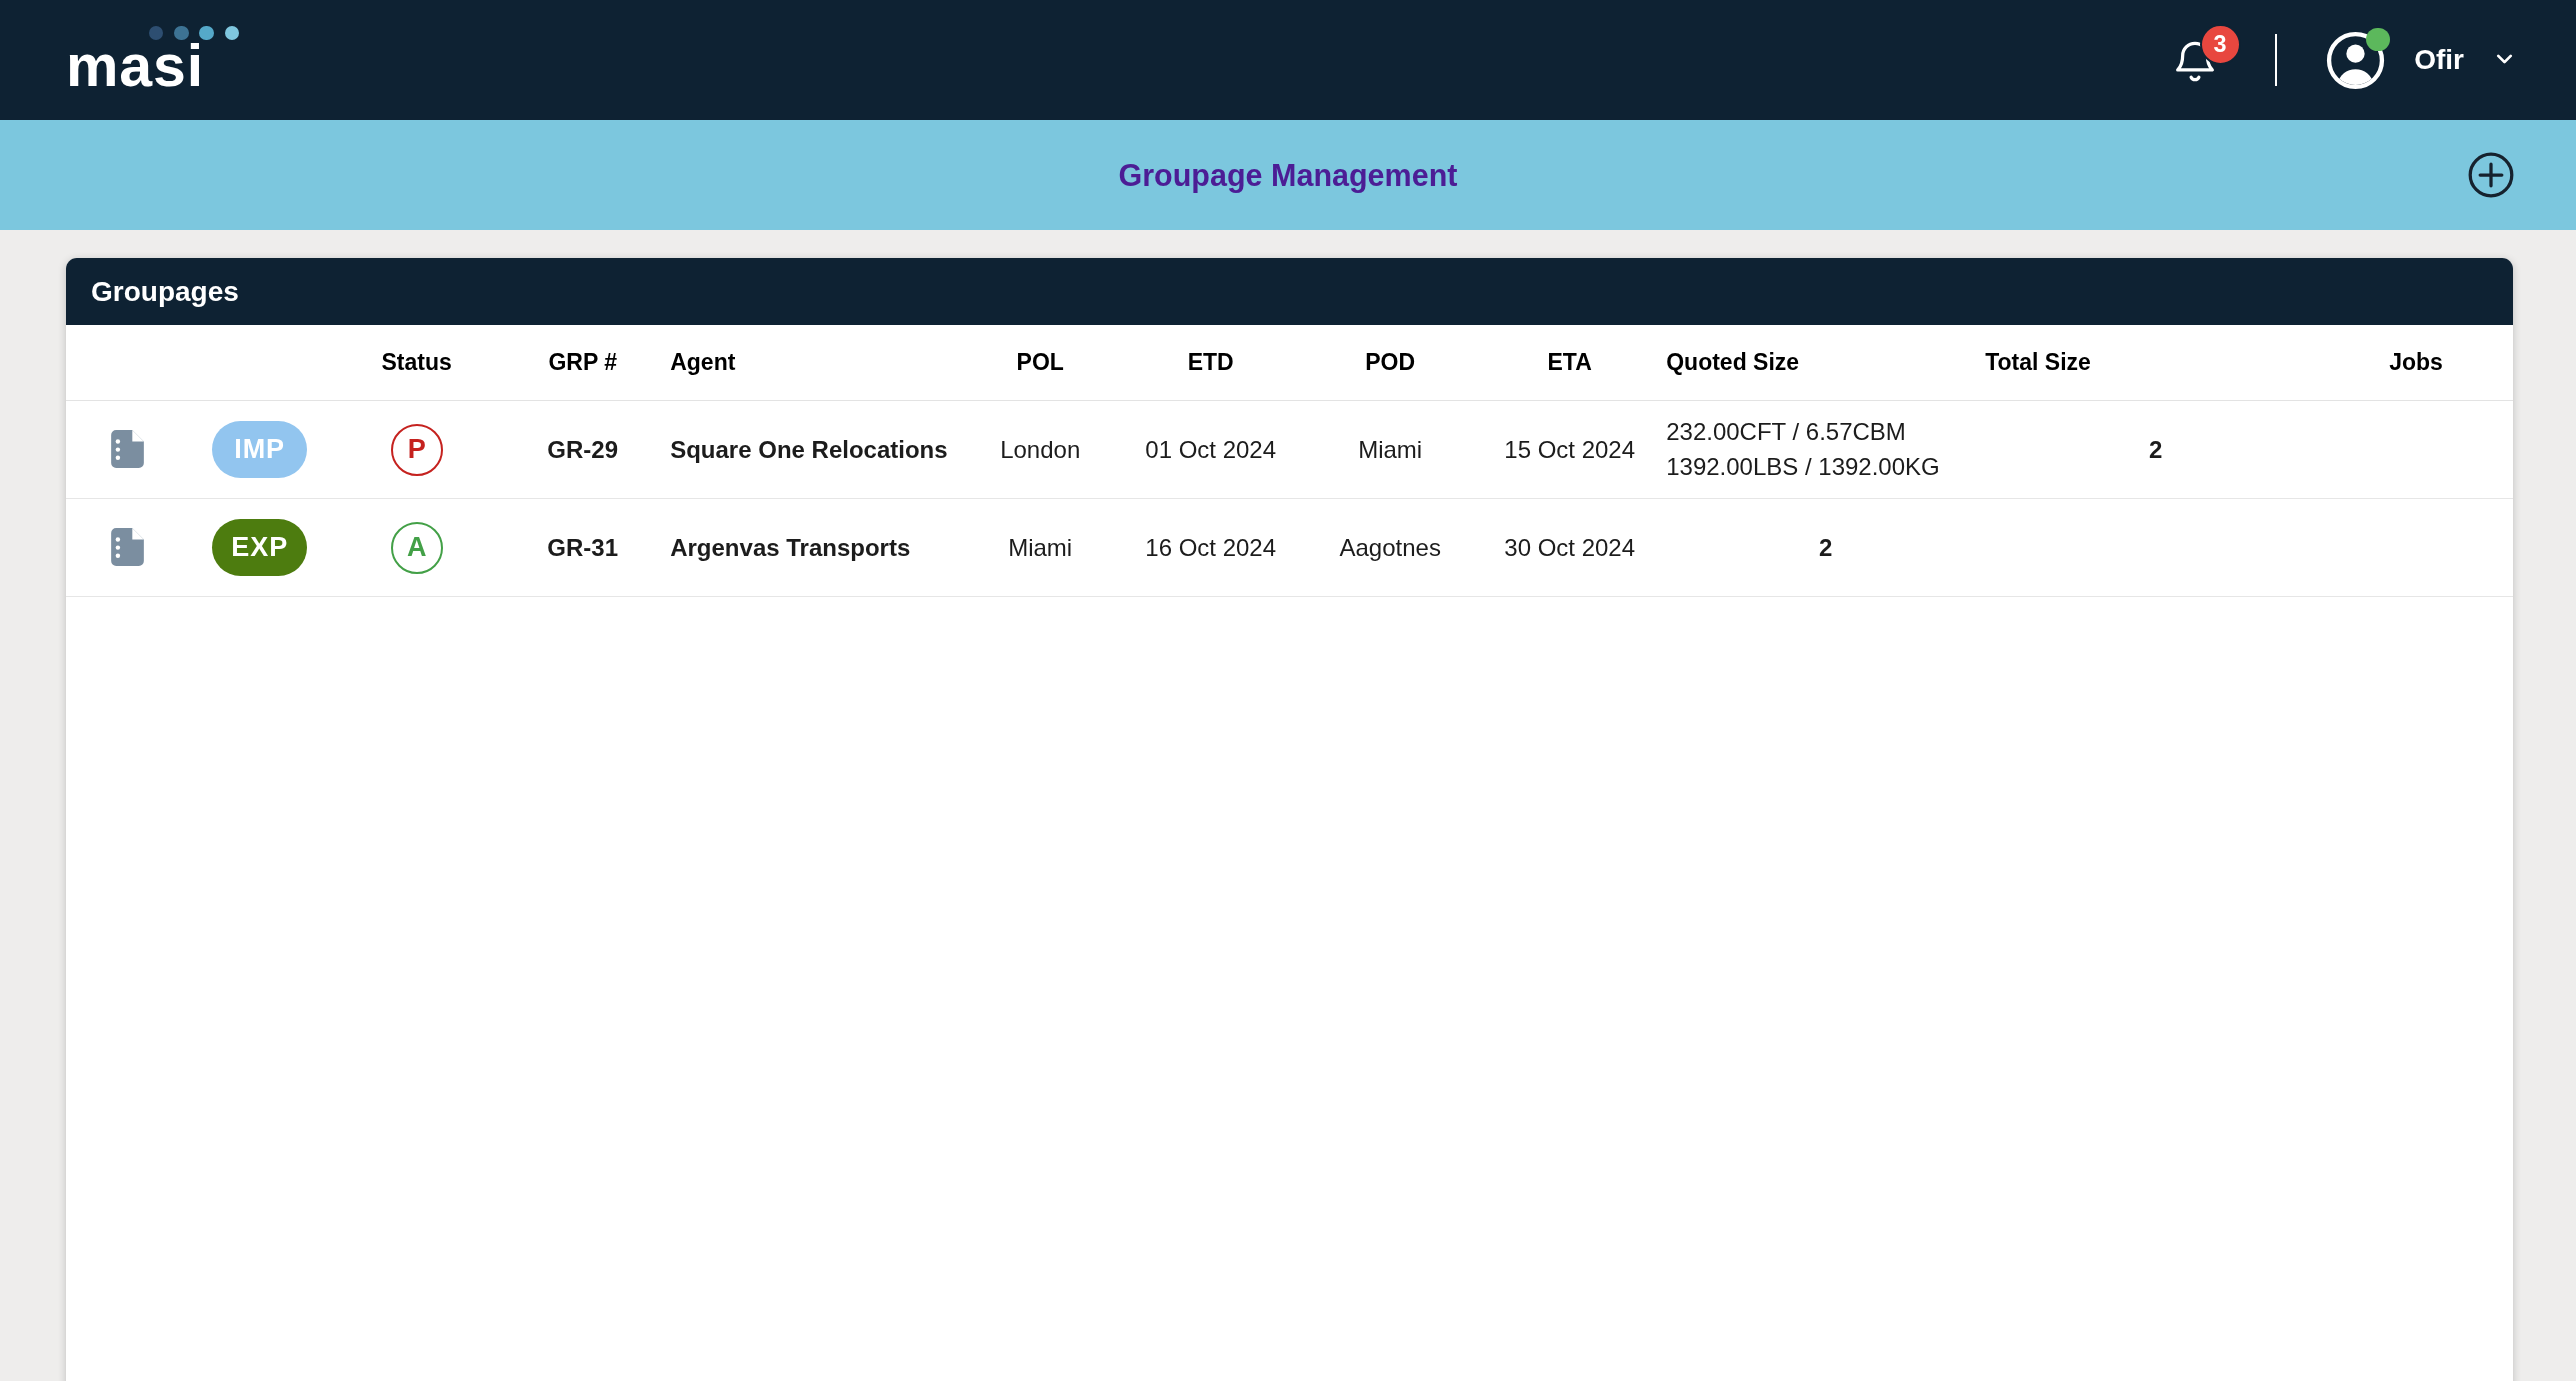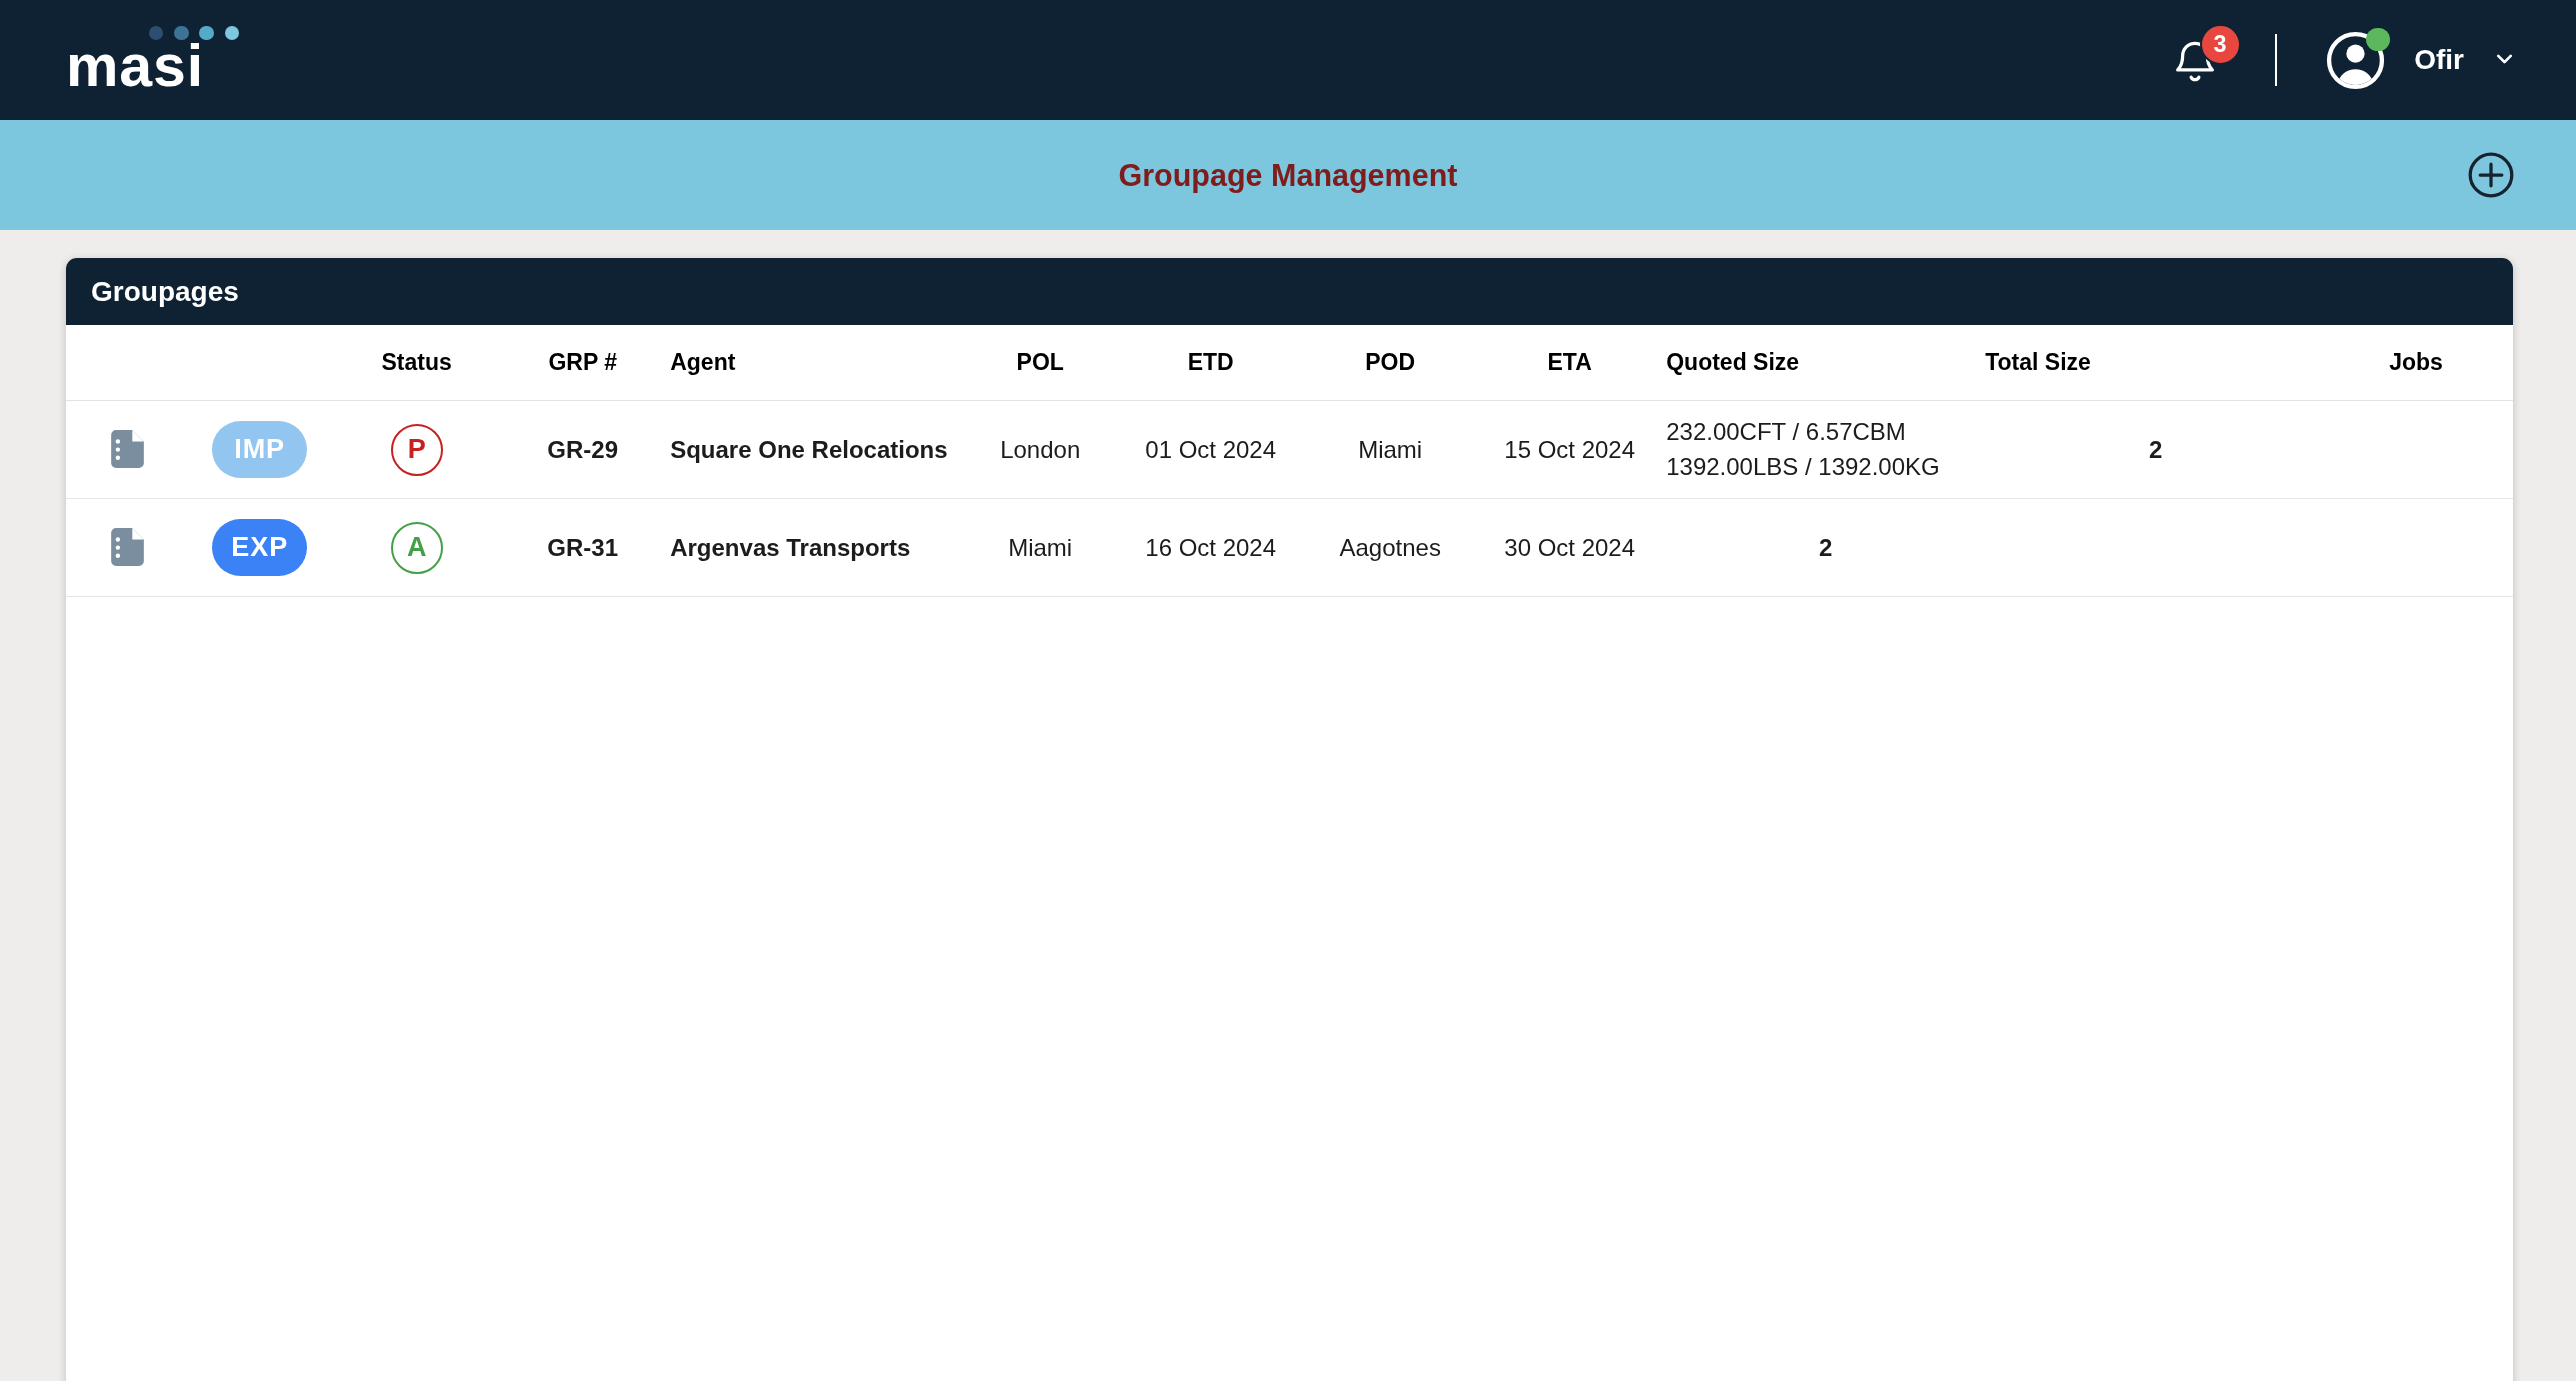--- a/index.html
+++ b/index.html
@@ -51,21 +51,21 @@
   }
   .user-name { color:#fff; font-size:28px; font-weight:700; }
   .chevron svg { width:25px; height:25px; }
 
   
   .banner {
     position:absolute; top:120px; left:0; width:100%; height:110px;
     background:#7cc7de;
     display:flex; align-items:center; justify-content:center;
   }
-  .banner-title { font-size:30.5px; font-weight:700; color:#7f1d1d; }
+  .banner-title { font-size:30.5px; font-weight:700; color:#4c1d95; }
   .add-btn {
     position:absolute; right:59px; top:50%; transform:translateY(-50%);
     width:52px; height:52px; cursor:pointer;
   }
   .add-btn svg { width:52px; height:52px; }
 
   
   .card {
     position:absolute; left:66px; top:258px;
     width:2447px; height:1376px;
@@ -101,21 +101,21 @@
   .b { font-weight:700; }
   .two-line { line-height:1.45; }
 
   .pill {
     width:95px; height:57px; border-radius:29px;
     display:flex; align-items:center; justify-content:center;
     color:#fff; font-weight:700; font-size:27px; letter-spacing:0.9px;
     margin:0 auto;
   }
   .pill.imp { background:#92c5ef; }
-  .pill.exp { background:#3b82f6; }
+  .pill.exp { background:#4d7c0f; }
 
   .status-circle {
     width:52px; height:52px; border-radius:50%;
     border:2.7px solid; background:#fff;
     display:flex; align-items:center; justify-content:center;
     font-size:27px; font-weight:700;
     margin:0 auto;
   }
   .status-circle.p { border-color:#c5221f; color:#c5221f; }
   .status-circle.a { border-color:#43a047; color:#43a047; }

